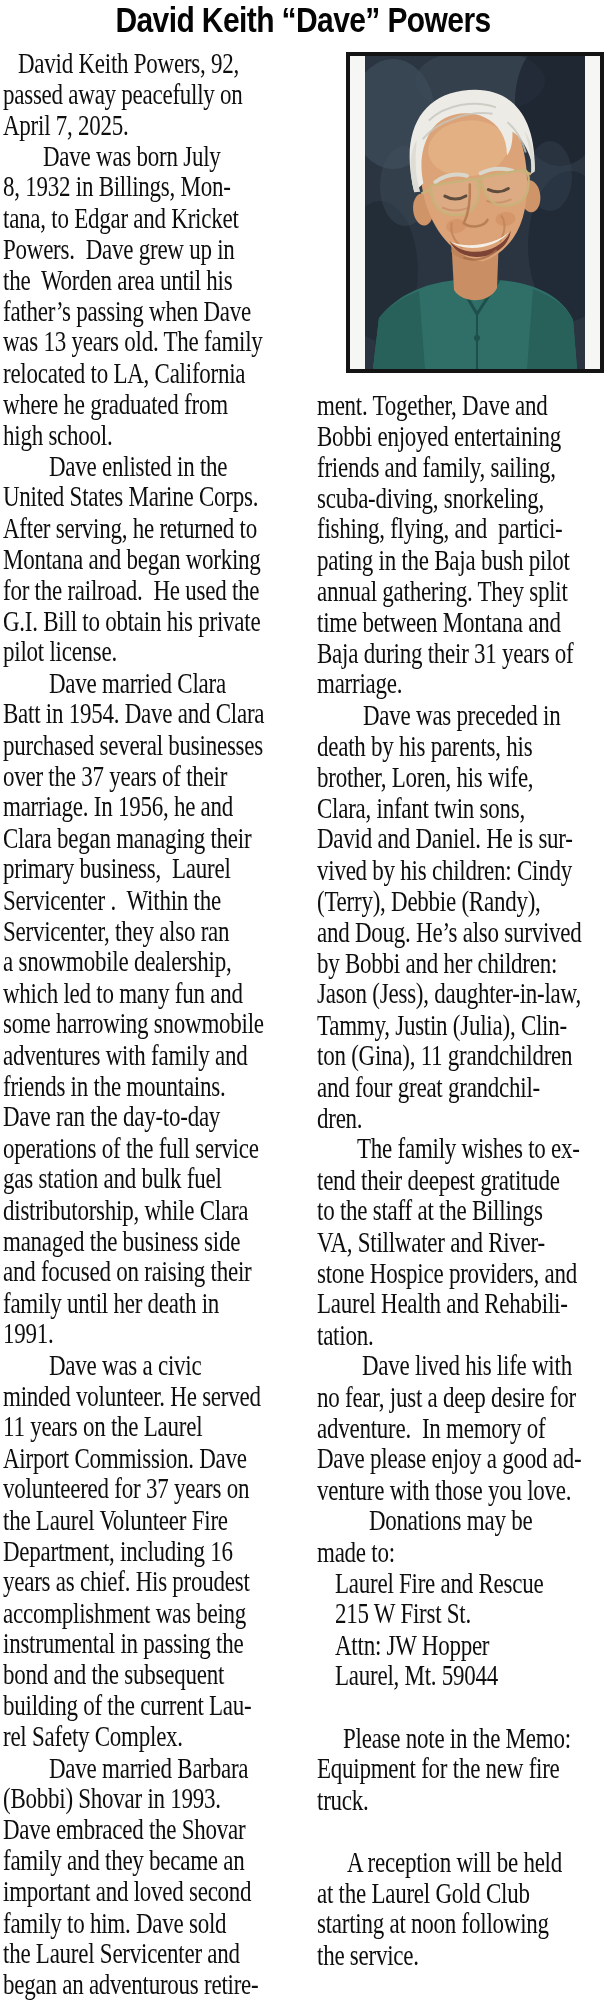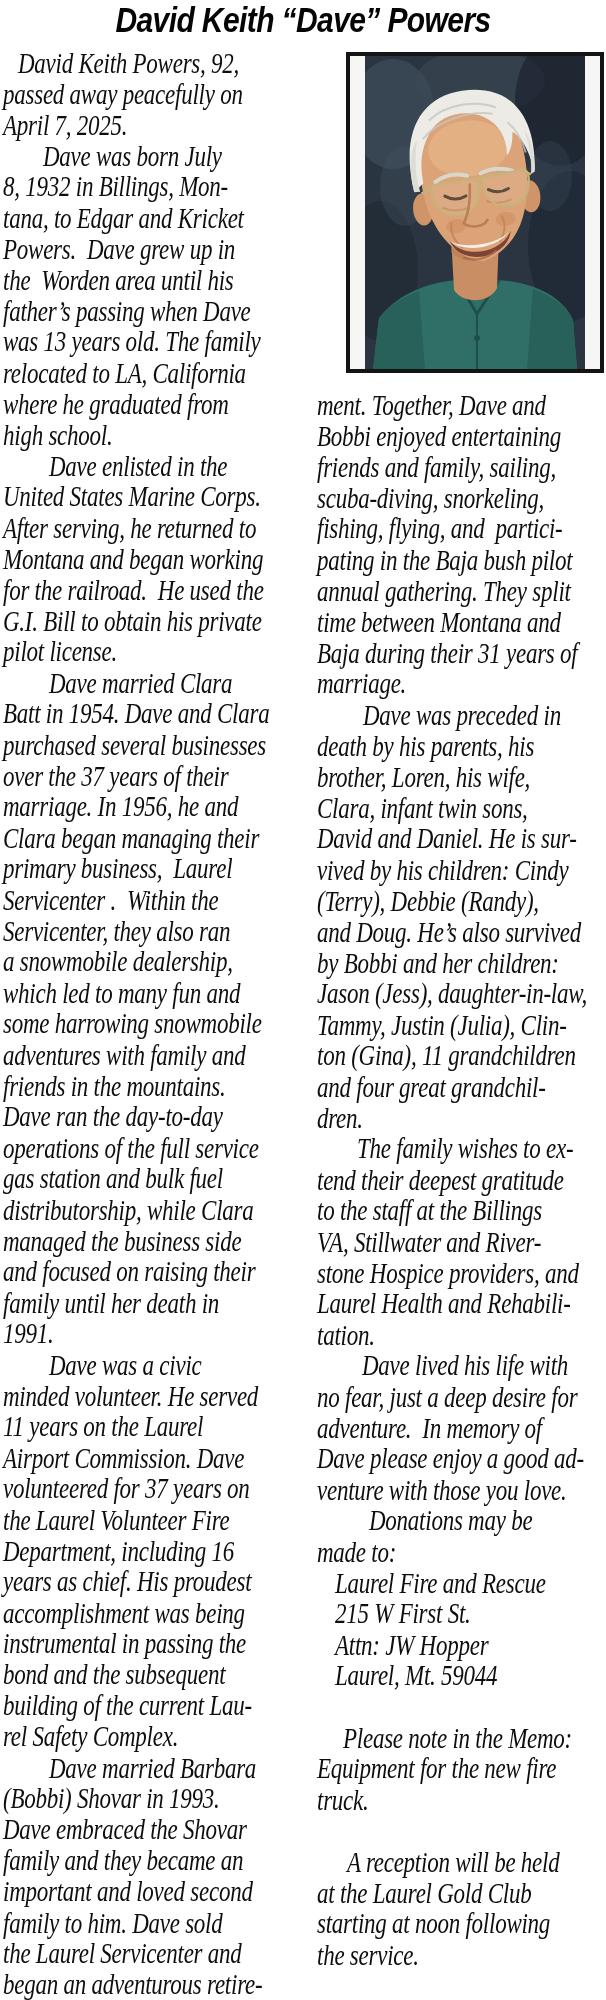--- a/index.html
+++ b/index.html
@@ -1,20 +1,19 @@
 <!DOCTYPE html>
 <html><head>
 <meta charset="utf-8">
 <style>
   html,body{margin:0;padding:0;background:#ffffff;}
   .page{
     position:relative;width:606px;height:2000px;background:#ffffff;
     overflow:hidden;color:#0e0e0e;
     font-family:"Liberation Serif","DejaVu Serif",serif;
-    font-style:italic;
   }
   .title{
     position:absolute;top:0;left:0;right:0;text-align:center;
     font-family:"Liberation Sans","DejaVu Sans",sans-serif;
     font-weight:700;font-size:30px;line-height:34px;letter-spacing:-0.6px;
     transform:scaleY(1.18);transform-origin:50% 0;color:#050505;
   }
   .col{
     position:absolute;font-size:23px;letter-spacing:-0.25px;
     transform:scaleY(1.26);transform-origin:0 0;

